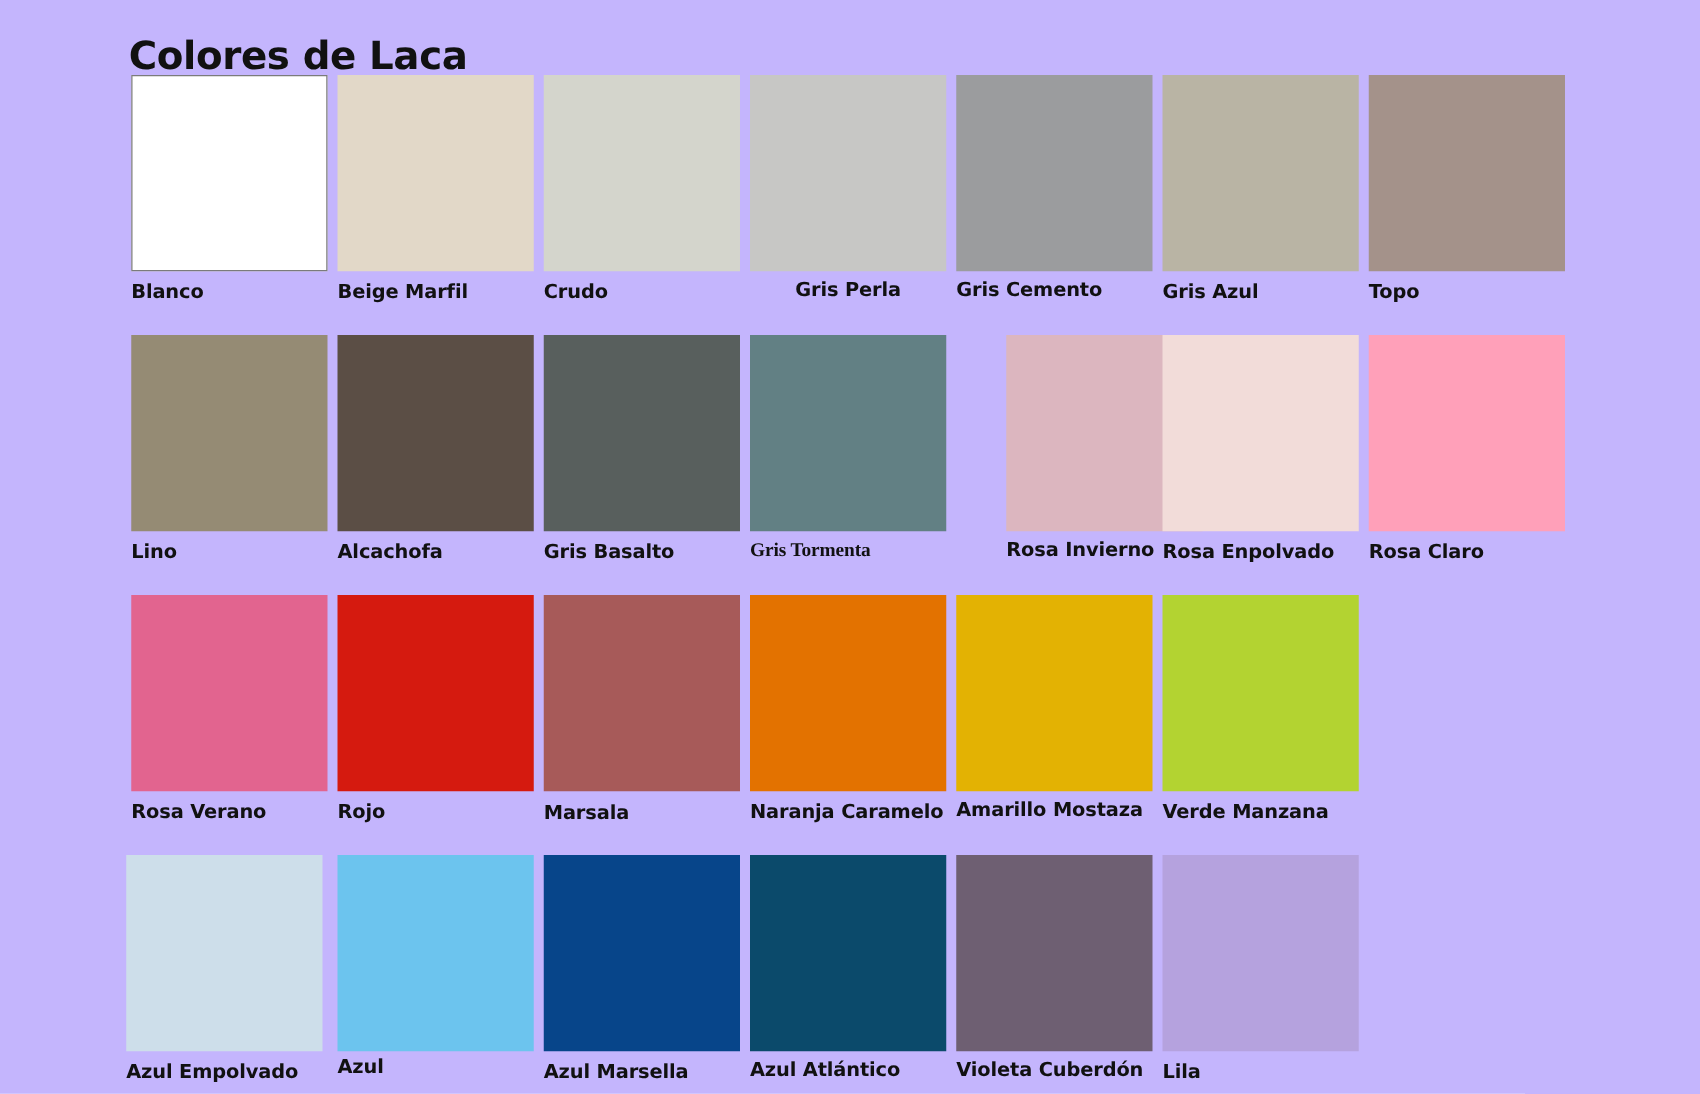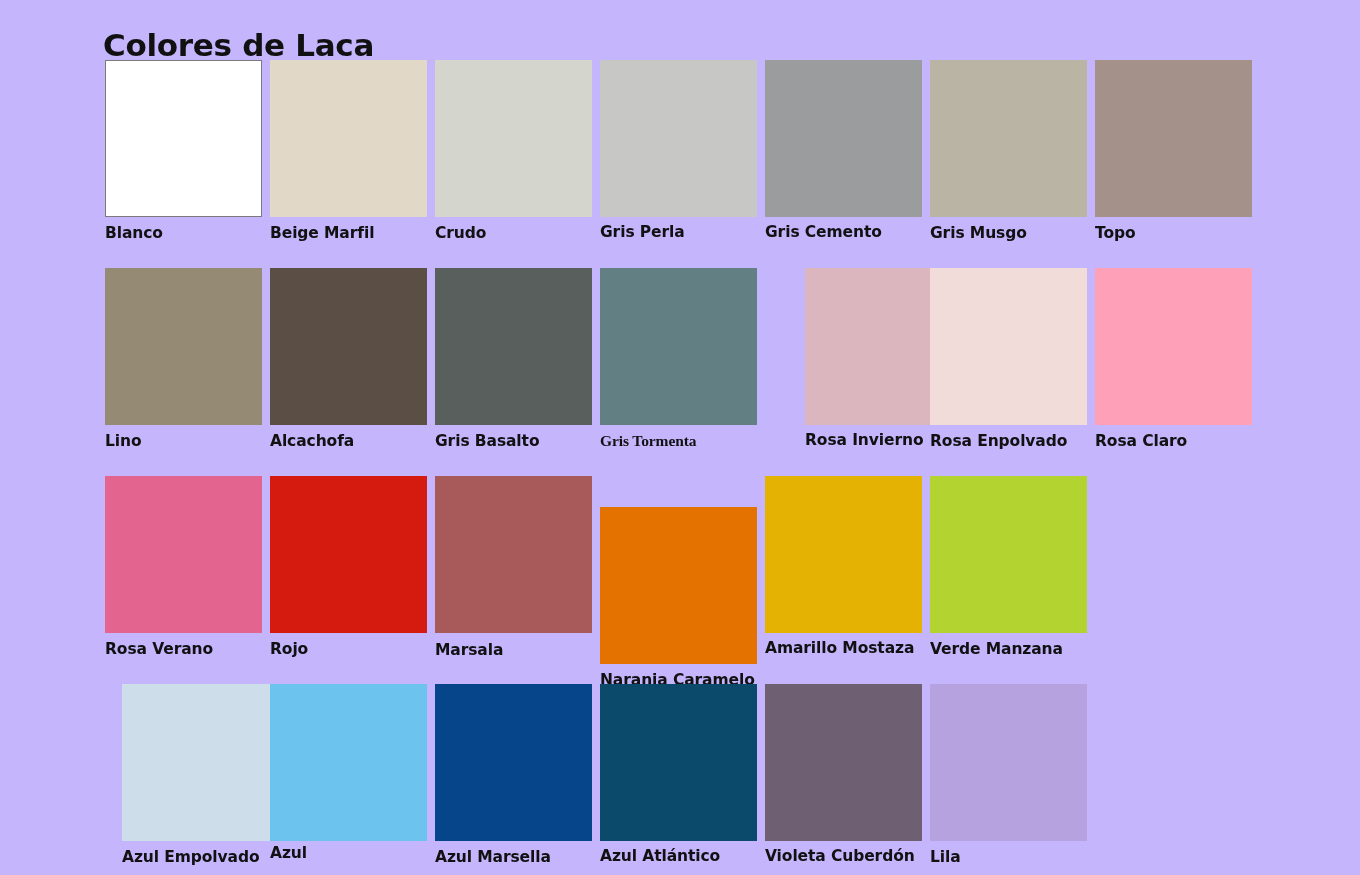--- a/index.html
+++ b/index.html
@@ -77,31 +77,31 @@
         <span class="swatch-label">Blanco</span>
       </div>
       <div class="swatch-cell" style="left: 270px; top: 60px;">
         <div class="swatch-chip" title="Beige Marfil" style="background: rgb(226, 216, 200);"></div>
         <span class="swatch-label">Beige Marfil</span>
       </div>
       <div class="swatch-cell" style="left: 435px; top: 60px;">
         <div class="swatch-chip" title="Crudo" style="background: rgb(212, 213, 204);"></div>
         <span class="swatch-label">Crudo</span>
       </div>
-      <div class="swatch-cell" style="left: 600px; top: 60px;">
+      <div class="swatch-cell" style="left: 600px; top: 60px; text-align: center;">
         <div class="swatch-chip" title="Gris Perla" style="background: rgb(199, 199, 197);"></div>
         <span class="swatch-label" style="margin-top: 6px;">Gris Perla</span>
       </div>
       <div class="swatch-cell" style="left: 765px; top: 60px;">
         <div class="swatch-chip" title="Gris Cemento" style="background: rgb(155, 156, 158);"></div>
         <span class="swatch-label" style="margin-top: 6px;">Gris Cemento</span>
       </div>
       <div class="swatch-cell" style="left: 930px; top: 60px;">
         <div class="swatch-chip" title="Gris Musgo" style="background: rgb(185, 180, 164);"></div>
-        <span class="swatch-label">Gris Musgo</span>
+        <span class="swatch-label">Gris Azul</span>
       </div>
       <div class="swatch-cell" style="left: 1095px; top: 60px;">
         <div class="swatch-chip" title="Topo" style="background: rgb(164, 146, 138);"></div>
         <span class="swatch-label">Topo</span>
       </div>
       <div class="swatch-cell" style="left: 105px; top: 268px;">
         <div class="swatch-chip" title="Lino" style="background: rgb(149, 139, 116);"></div>
         <span class="swatch-label">Lino</span>
       </div>
       <div class="swatch-cell" style="left: 270px; top: 268px;">
@@ -133,33 +133,33 @@
         <span class="swatch-label">Rosa Verano</span>
       </div>
       <div class="swatch-cell" style="left: 270px; top: 476px;">
         <div class="swatch-chip" title="Rojo" style="background: rgb(213, 26, 15);"></div>
         <span class="swatch-label">Rojo</span>
       </div>
       <div class="swatch-cell" style="left: 435px; top: 476px;">
         <div class="swatch-chip" title="Marsala" style="background: rgb(167, 90, 89);"></div>
         <span class="swatch-label" style="margin-top: 8px;">Marsala</span>
       </div>
-      <div class="swatch-cell" style="left: 600px; top: 476px; margin-top: 31px;">
+      <div class="swatch-cell" style="left: 600px; top: 476px;">
         <div class="swatch-chip" title="Naranja Caramelo" style="background: rgb(227, 114, 0);"></div>
         <span class="swatch-label">Naranja Caramelo</span>
       </div>
       <div class="swatch-cell" style="left: 765px; top: 476px;">
         <div class="swatch-chip" title="Amarillo Mostaza" style="background: rgb(227, 178, 3);"></div>
         <span class="swatch-label" style="margin-top: 6px;">Amarillo Mostaza</span>
       </div>
       <div class="swatch-cell" style="left: 930px; top: 476px;">
         <div class="swatch-chip" title="Verde Manzana" style="background: rgb(179, 211, 49);"></div>
         <span class="swatch-label">Verde Manzana</span>
       </div>
-      <div class="swatch-cell" style="left: 122px; top: 684px;">
+      <div class="swatch-cell" style="left: 101px; top: 684px;">
         <div class="swatch-chip" title="Azul Empolvado" style="background: rgb(205, 222, 234);"></div>
         <span class="swatch-label">Azul Empolvado</span>
       </div>
       <div class="swatch-cell" style="left: 270px; top: 684px;">
         <div class="swatch-chip" title="Azul" style="background: rgb(108, 196, 238);"></div>
         <span class="swatch-label" style="margin-top: 3px;">Azul</span>
       </div>
       <div class="swatch-cell" style="left: 435px; top: 684px;">
         <div class="swatch-chip" title="Azul Marsella" style="background: rgb(7, 69, 138);"></div>
         <span class="swatch-label">Azul Marsella</span>

